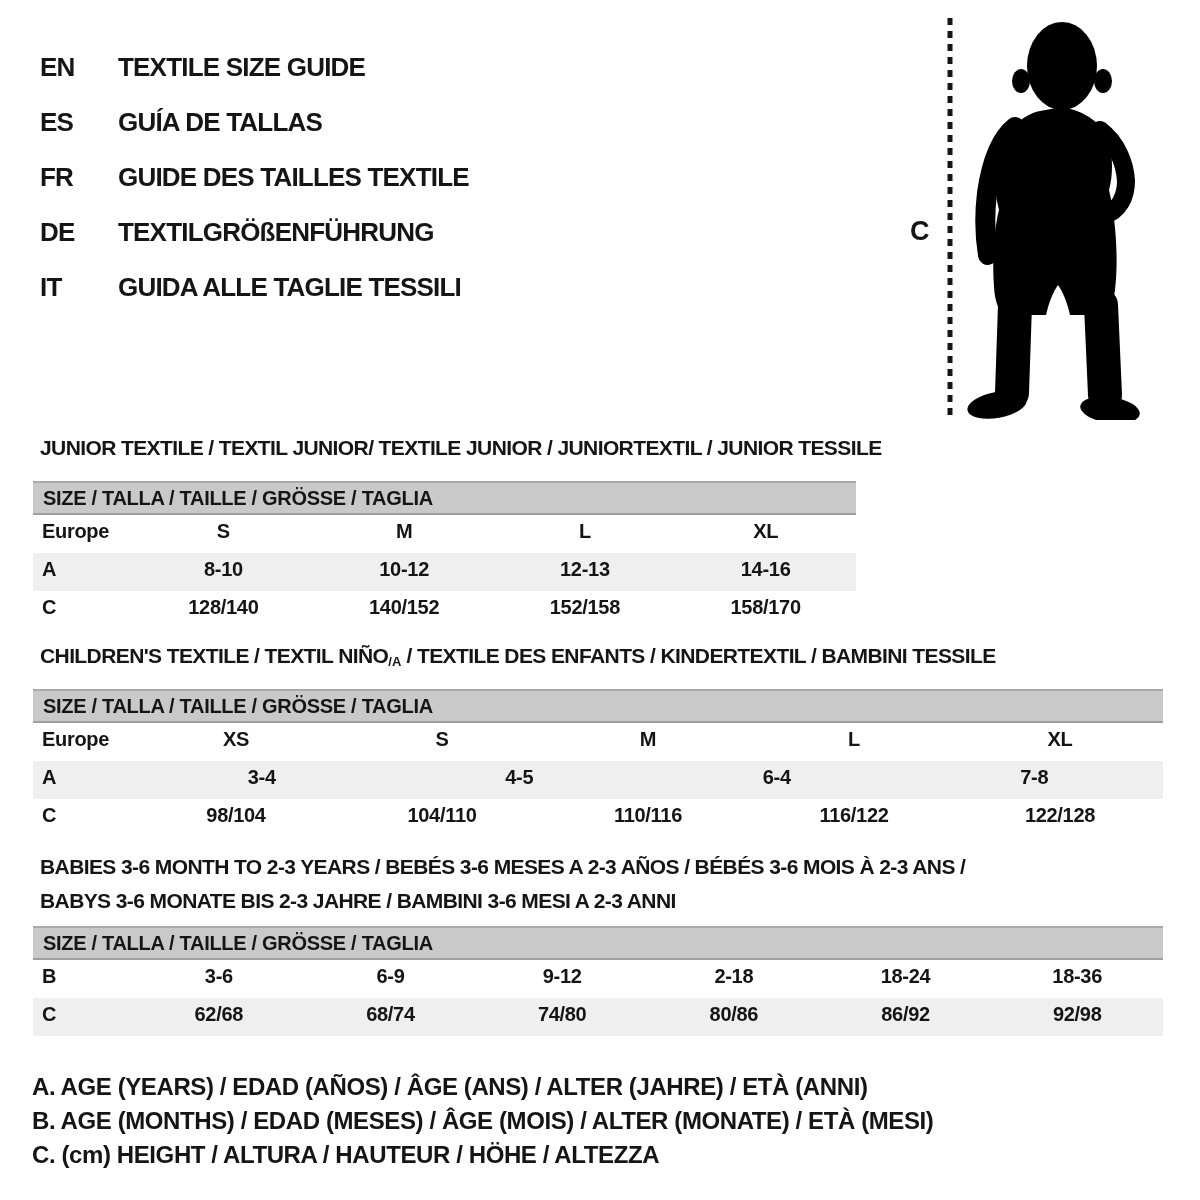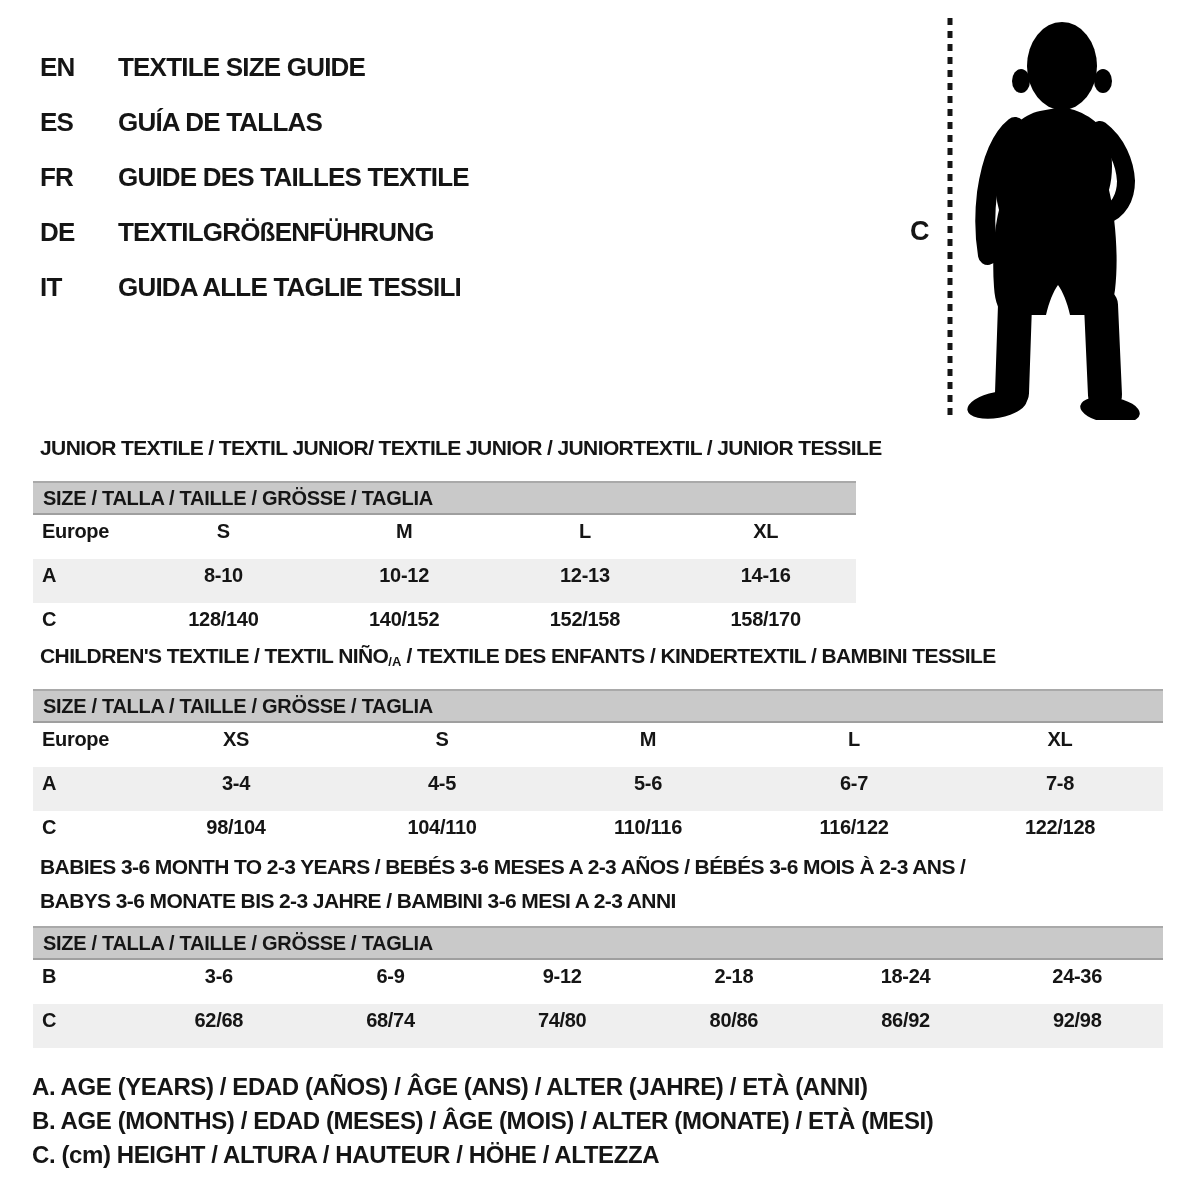--- a/index.html
+++ b/index.html
@@ -27,21 +27,21 @@
   .sub { font-size:13px; letter-spacing:0; position:relative; top:3px; }
   .two-line { line-height:34px; }
 
   
   .tbl { position:absolute; left:33px; }
   .tbl-head {
     height:34px; line-height:30px; background:#c9c9c9;
     border-top:2px solid #a9a9a9; border-bottom:2px solid #9f9f9f;
     padding-left:10px; font-size:20px; letter-spacing:-0.3px;
   }
-  .row { display:flex; height:44px; line-height:32px; font-size:20px; letter-spacing:-0.3px; }
+  .row { display:flex; height:38px; line-height:32px; font-size:20px; letter-spacing:-0.3px; }
   .row.shaded { background:#efefef; }
   .c-label { width:100px; padding-left:9px; }
   .c-val { flex:1; text-align:center; }
 
   .w-junior { width:823px; }
   .w-full { width:1130px; }
   .t-junior { top:481px; }
   .t-children { top:689px; }
   .t-babies { top:926px; }
 
@@ -153,22 +153,21 @@
     <span class="c-val">XS</span>
     <span class="c-val">S</span>
     <span class="c-val">M</span>
     <span class="c-val">L</span>
     <span class="c-val">XL</span>
   </div>
   <div class="row shaded">
     <span class="c-label">A</span>
     <span class="c-val">3-4</span>
     <span class="c-val">4-5</span>
-    <span class="c-val">5-6</span>
-    <span class="c-val">6-7</span>
+    <span class="c-val">6-4</span>
     <span class="c-val">7-8</span>
   </div>
   <div class="row">
     <span class="c-label">C</span>
     <span class="c-val">98/104</span>
     <span class="c-val">104/110</span>
     <span class="c-val">110/116</span>
     <span class="c-val">116/122</span>
     <span class="c-val">122/128</span>
   </div>
@@ -180,21 +179,21 @@
 </div>
 <div class="tbl t-babies w-full">
   <div class="tbl-head">SIZE / TALLA / TAILLE / GRÖSSE / TAGLIA</div>
   <div class="row">
     <span class="c-label">B</span>
     <span class="c-val">3-6</span>
     <span class="c-val">6-9</span>
     <span class="c-val">9-12</span>
     <span class="c-val">2-18</span>
     <span class="c-val">18-24</span>
-    <span class="c-val">24-36</span>
+    <span class="c-val">18-36</span>
   </div>
   <div class="row shaded">
     <span class="c-label">C</span>
     <span class="c-val">62/68</span>
     <span class="c-val">68/74</span>
     <span class="c-val">74/80</span>
     <span class="c-val">80/86</span>
     <span class="c-val">86/92</span>
     <span class="c-val">92/98</span>
   </div>

